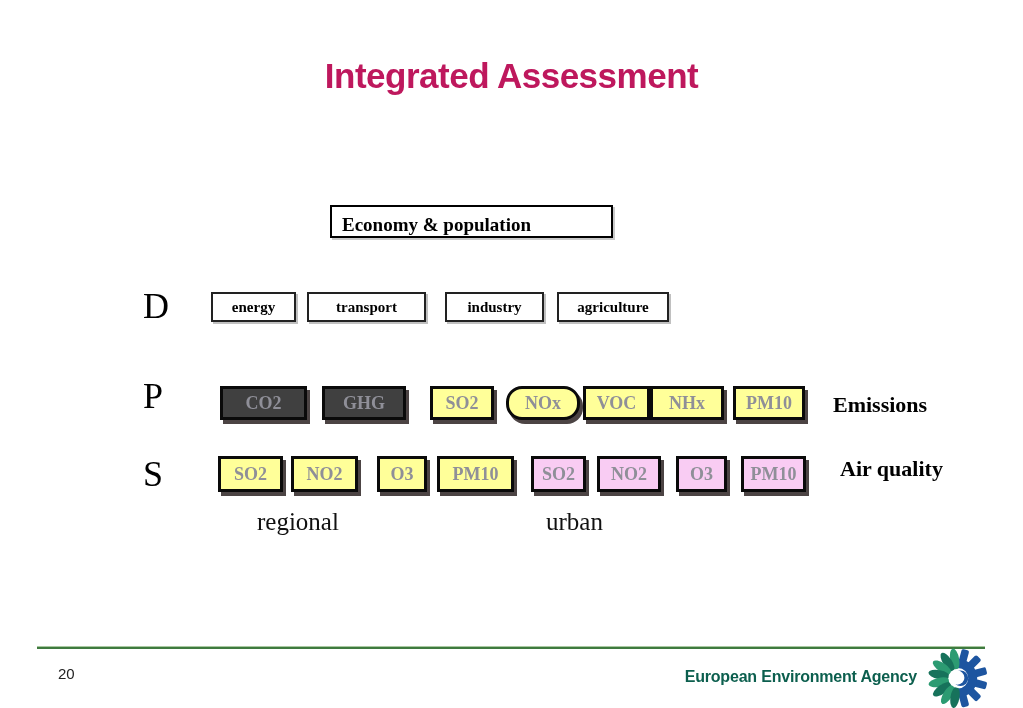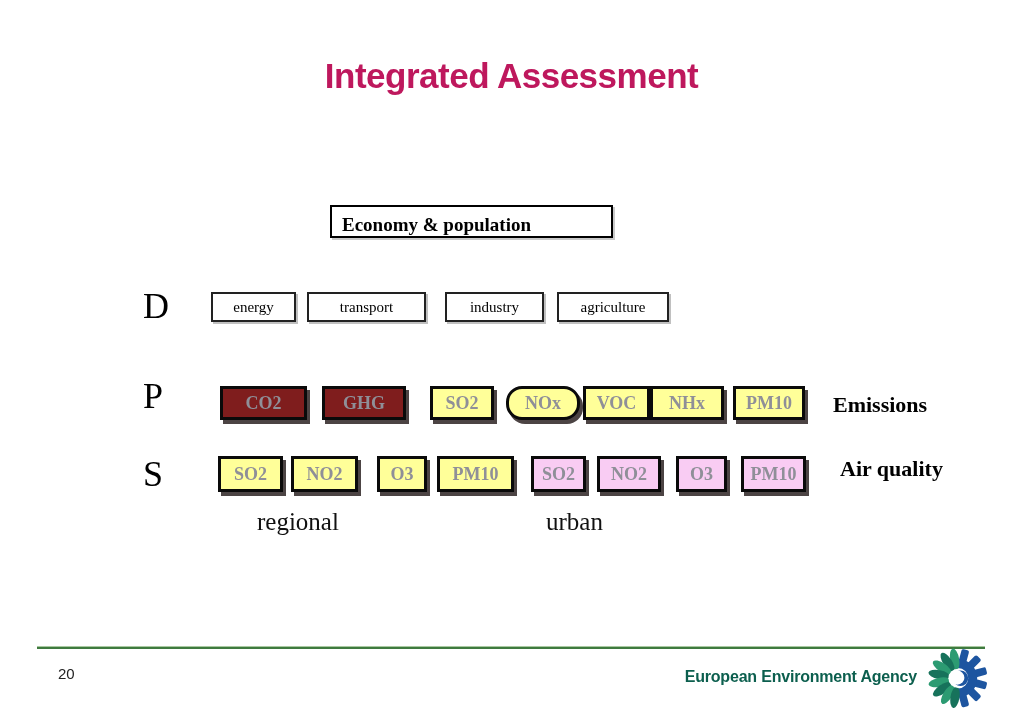--- a/index.html
+++ b/index.html
@@ -21,31 +21,31 @@
   .row-letter{
     position:absolute;left:143px;font-size:36px;line-height:1;color:#000;
   }
   #letter-d{top:288px}
   #letter-p{top:378px}
   #letter-s{top:456px}
   .d-box{
     position:absolute;top:292px;height:30px;box-sizing:border-box;
     border:2px solid #222;background:#fff;box-shadow:2px 2px 0 #c0c0c0;
     display:flex;align-items:center;justify-content:center;
-    font-weight:normal;font-size:15px;color:#000;
+    font-weight:bold;font-size:15px;color:#000;
   }
   .c-box{
     position:absolute;box-sizing:border-box;
     border:3px solid #0a0a0a;box-shadow:3px 4px 0 #4c4444;
     display:flex;align-items:center;justify-content:center;
     font-weight:bold;font-size:18px;color:#8F8F98;
   }
   .p-row{top:386px;height:34px;}
   .s-row{top:456px;height:36px;}
-  .bg-green{background:#7f1d1d;}
+  .bg-green{background:#404040;}
   .bg-yellow{background:#FFFF99;}
   .bg-pink{background:#F9CCF3;}
   .side-caption{
     position:absolute;font-weight:bold;font-size:22px;color:#000;line-height:1;
   }
   #caption-emissions{left:833px;top:394px;}
   #caption-airquality{left:840px;top:458px;}
   .scale-label{
     position:absolute;top:509px;font-size:25px;color:#111;line-height:1;
   }

